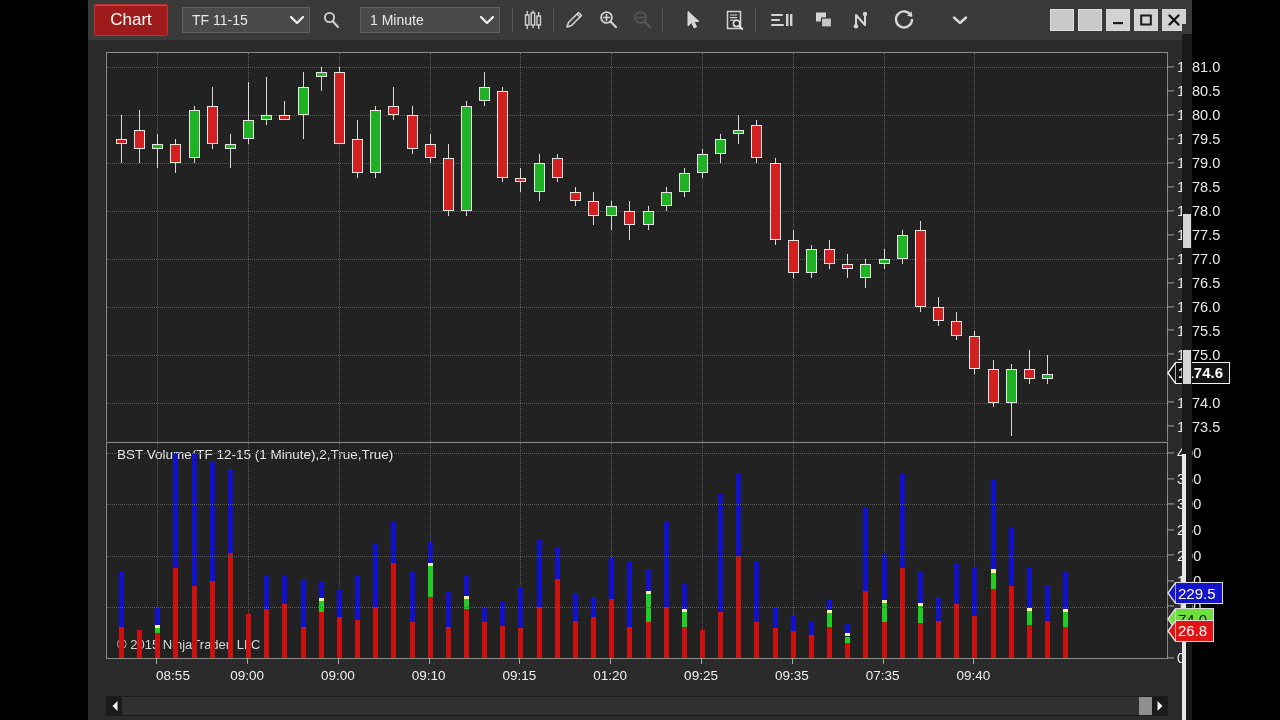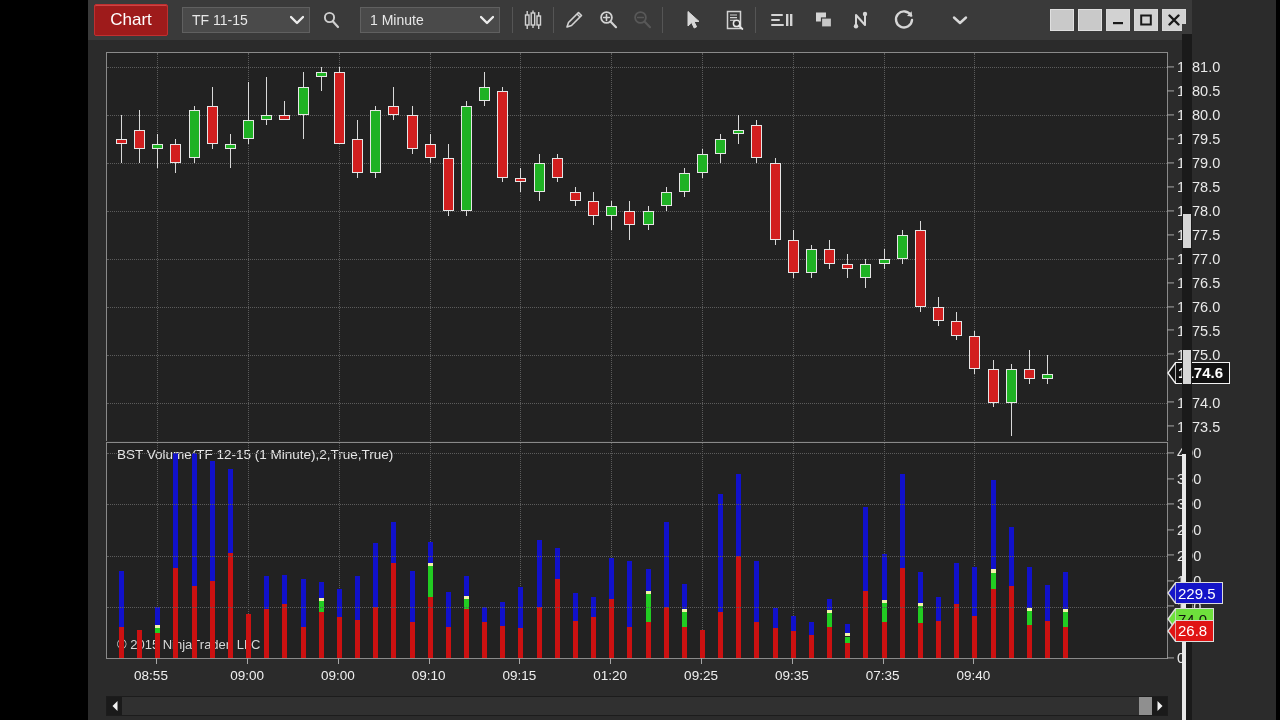--- a/index.html
+++ b/index.html
@@ -1,21 +1,21 @@
 <!DOCTYPE html>
 <html><head>
 <meta charset="utf-8">
 <style>
   html,body{margin:0;padding:0;background:#000;}
   body{width:1280px;height:720px;overflow:hidden;font-family:"Liberation Sans",sans-serif;}
 
   #app{position:relative;width:1280px;height:720px;background:#000;}
 
   
-  #window{position:absolute;left:88px;top:0;width:1188px;height:720px;background:#2b2b2b;}
+  #window{position:absolute;left:88px;top:0;width:1104px;height:720px;background:#2b2b2b;}
 
   
   #toolbar{position:absolute;left:0;top:0;width:1104px;height:40px;background:#3a3a3a;
            border-bottom:1px solid #1d1d1d;display:flex;align-items:center;}
   .chart-tab{margin-left:6px;width:72px;height:30px;background:#9e1b1b;border:1px solid #c03030;
              border-radius:2px;color:#fff;font-size:17px;display:flex;align-items:center;
              justify-content:center;box-shadow:inset 0 1px 0 #c44;}
   .combo{height:26px;background:#4a4a4a;border:1px solid #606060;color:#e8e8e8;font-size:14px;
          display:flex;align-items:center;padding:0 4px 0 9px;box-sizing:border-box;position:relative;}
   #sym-combo{margin-left:14px;width:128px;}
@@ -786,21 +786,21 @@
           </div>
           <div class="pmark pm-red" style="top: 188.893px; z-index: 5;">
             <span class="arrow"><svg width="9" height="22" viewBox="0 0 9 22">
                 <path d="M9 0 L1 11 L9 22 Z" fill="#e01414" stroke="#dcdcdc" stroke-width="1.4"></path>
               </svg></span>
             <span class="box">26.8</span>
           </div>
         </div>
       <div id="time-axis">
           <div class="tnotch" style="left: 50.3137px;"></div>
-          <div class="ttick" style="left: 45px;">08:55</div>
+          <div class="ttick" style="left: 67px;">08:55</div>
           <div class="tnotch" style="left: 141.098px;"></div>
           <div class="ttick" style="left: 141.098px;">09:00</div>
           <div class="tnotch" style="left: 231.882px;"></div>
           <div class="ttick" style="left: 231.882px;">09:00</div>
           <div class="tnotch" style="left: 322.667px;"></div>
           <div class="ttick" style="left: 322.667px;">09:10</div>
           <div class="tnotch" style="left: 413.451px;"></div>
           <div class="ttick" style="left: 413.451px;">09:15</div>
           <div class="tnotch" style="left: 504.235px;"></div>
           <div class="ttick" style="left: 504.235px;">01:20</div>

